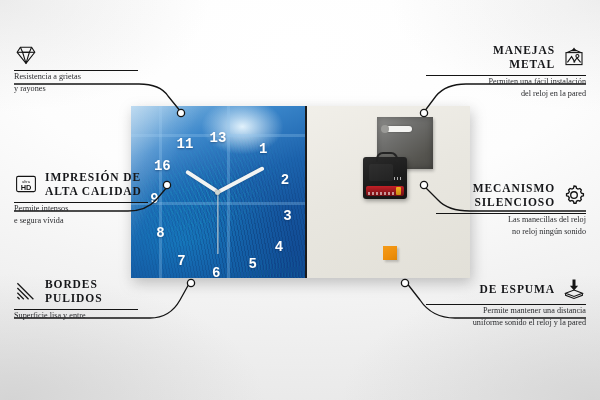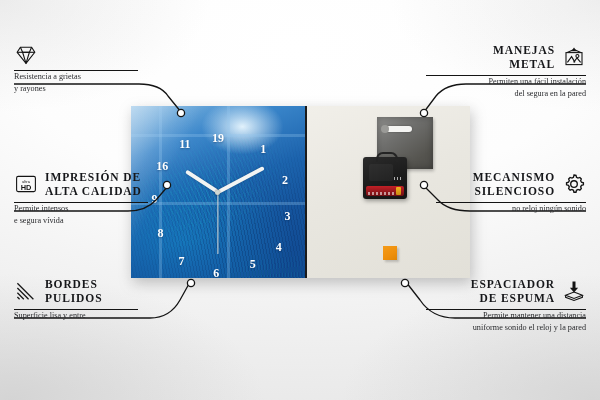--- a/index.html
+++ b/index.html
@@ -67,22 +67,22 @@
     position:absolute;background:rgba(150,200,240,.30);
   }
   .clock-face .grid-v{top:0;bottom:0;width:3px;}
   .clock-face .grid-h{left:0;right:0;height:3px;}
   .clock-face .sheen{
     position:absolute;inset:0;
     background:linear-gradient(125deg, rgba(255,255,255,.28) 0%, rgba(255,255,255,.05) 18%, rgba(255,255,255,0) 36%);
   }
   .numerals{position:absolute;inset:0;}
   .numerals span{
-    position:absolute;color:#ffffff;font-family:Liberation Serif, serif;
-    font-size:12px;font-weight:700;line-height:1;
+    position:absolute;color:#ffffff;font-family:Liberation Mono, monospace;
+    font-size:14px;font-weight:700;line-height:1;
     text-shadow:0 1px 2px rgba(10,40,80,.45);
     transform:translate(-50%,-50%);
     text-align:center;
   }
   .hand{position:absolute;left:50%;top:50%;transform-origin:50% 100%;background:#f2f4f3;border-radius:2px;
         box-shadow:0 1px 2px rgba(10,40,80,.45);}
   .hand.hour{width:4px;height:38px;margin-left:-2px;margin-top:-38px;transform:rotate(-57deg);}
   .hand.minute{width:3.5px;height:52px;margin-left:-1.75px;margin-top:-52px;transform:rotate(62deg);}
   .hand.second{width:1.4px;height:62px;margin-left:-0.7px;margin-top:-62px;transform:rotate(180deg);background:#dfe3e2;}
   .hub{position:absolute;left:50%;top:50%;width:5px;height:5px;margin:-2.5px 0 0 -2.5px;border-radius:50%;
@@ -197,21 +197,21 @@
       <div class="wave"></div>
       <div class="wave2"></div>
       <div class="wave3"></div>
       <div class="grid-v" style="left:28px;"></div>
       <div class="grid-v" style="left:96px;"></div>
       <div class="grid-h" style="top:28px;"></div>
       <div class="grid-h" style="top:96px;"></div>
       <div class="sheen"></div>
 
       <div class="numerals">
-        <span style="left:50%;top:18.5%;">19</span>
+        <span style="left:50%;top:18.5%;">13</span>
         <span style="left:76%;top:25%;">1</span>
         <span style="left:88.5%;top:43%;">2</span>
         <span style="left:90%;top:64%;">3</span>
         <span style="left:85%;top:82%;">4</span>
         <span style="left:70%;top:92%;">5</span>
         <span style="left:49%;top:97%;">6</span>
         <span style="left:29%;top:90%;">7</span>
         <span style="left:17%;top:74%;">8</span>
         <span style="left:13.5%;top:54%;">9</span>
         <span style="left:18%;top:35%;">16</span>
@@ -317,47 +317,47 @@
           <rect x="4.0" y="7.6" width="16" height="12.0"></rect>
           <path d="M5.4 17.4 L9.6 11.6 L13.0 17.4"></path>
           <path d="M11.6 17.4 L15.0 13.0 L18.6 17.4"></path>
           <circle cx="15.4" cy="11.0" r="1.5"></circle>
         </svg>
       </span>
     </div>
     <div class="rule" style="width:160px;margin-left:auto;"></div>
     <div class="desc">
       <div>Permiten una fácil instalación</div>
-      <div>del segura en la pared</div>
-    </div>
-  </div>
-
-  <div class="callout right" style="right:14px;top:170px;width:150px;">
+      <div>del reloj en la pared</div>
+    </div>
+  </div>
+
+  <div class="callout right" style="right:14px;top:181px;width:150px;">
     <div class="head">
       <div class="titles">
         <div>MECANISMO</div>
         <div>SILENCIOSO</div>
       </div>
       <span class="ico">
         <svg viewBox="0 0 24 24" fill="none" stroke="#141414" stroke-width="1.35">
           <path d="M12 3.0 l2.0 0.35 0.5 1.9 1.5 0.85 1.85 -0.65 1.45 1.45 -0.65 1.85 0.85 1.5 1.9 0.5 0 2.05 -1.9 0.5 -0.85 1.5 0.65 1.85 -1.45 1.45 -1.85 -0.65 -1.5 0.85 -0.5 1.9 -2.05 0 -0.5 -1.9 -1.5 -0.85 -1.85 0.65 -1.45 -1.45 0.65 -1.85 -0.85 -1.5 -1.9 -0.5 0 -2.05 1.9 -0.5 0.85 -1.5 -0.65 -1.85 1.45 -1.45 1.85 0.65 1.5 -0.85 0.5 -1.9 Z"></path>
           <circle cx="12" cy="12" r="3.3"></circle>
         </svg>
       </span>
     </div>
     <div class="rule" style="width:150px;margin-left:auto;"></div>
     <div class="desc">
+      <div>Las manecillas del reloj</div>
       <div>no reloj ningún sonido</div>
     </div>
   </div>
 
   <div class="callout right" style="right:14px;top:277px;width:160px;">
     <div class="head">
       <div class="titles">
-        <div>ESPACIADOR</div>
         <div>DE ESPUMA</div>
       </div>
       <span class="ico">
         <svg viewBox="0 0 24 24" fill="none" stroke="#141414" stroke-width="1.1">
           <path d="M10.5 2.4 h3 v6.4 h2.6 L12 13.6 L7.9 8.8 h2.6 Z" fill="#141414" stroke="none"></path>
           <path d="M12 13.0 L20.4 16.3 L12 19.5 L3.6 16.3 Z"></path>
           <path d="M3.6 16.3 v2.0 L12 21.5 L20.4 18.3 v-2.0"></path>
         </svg>
       </span>
     </div>

